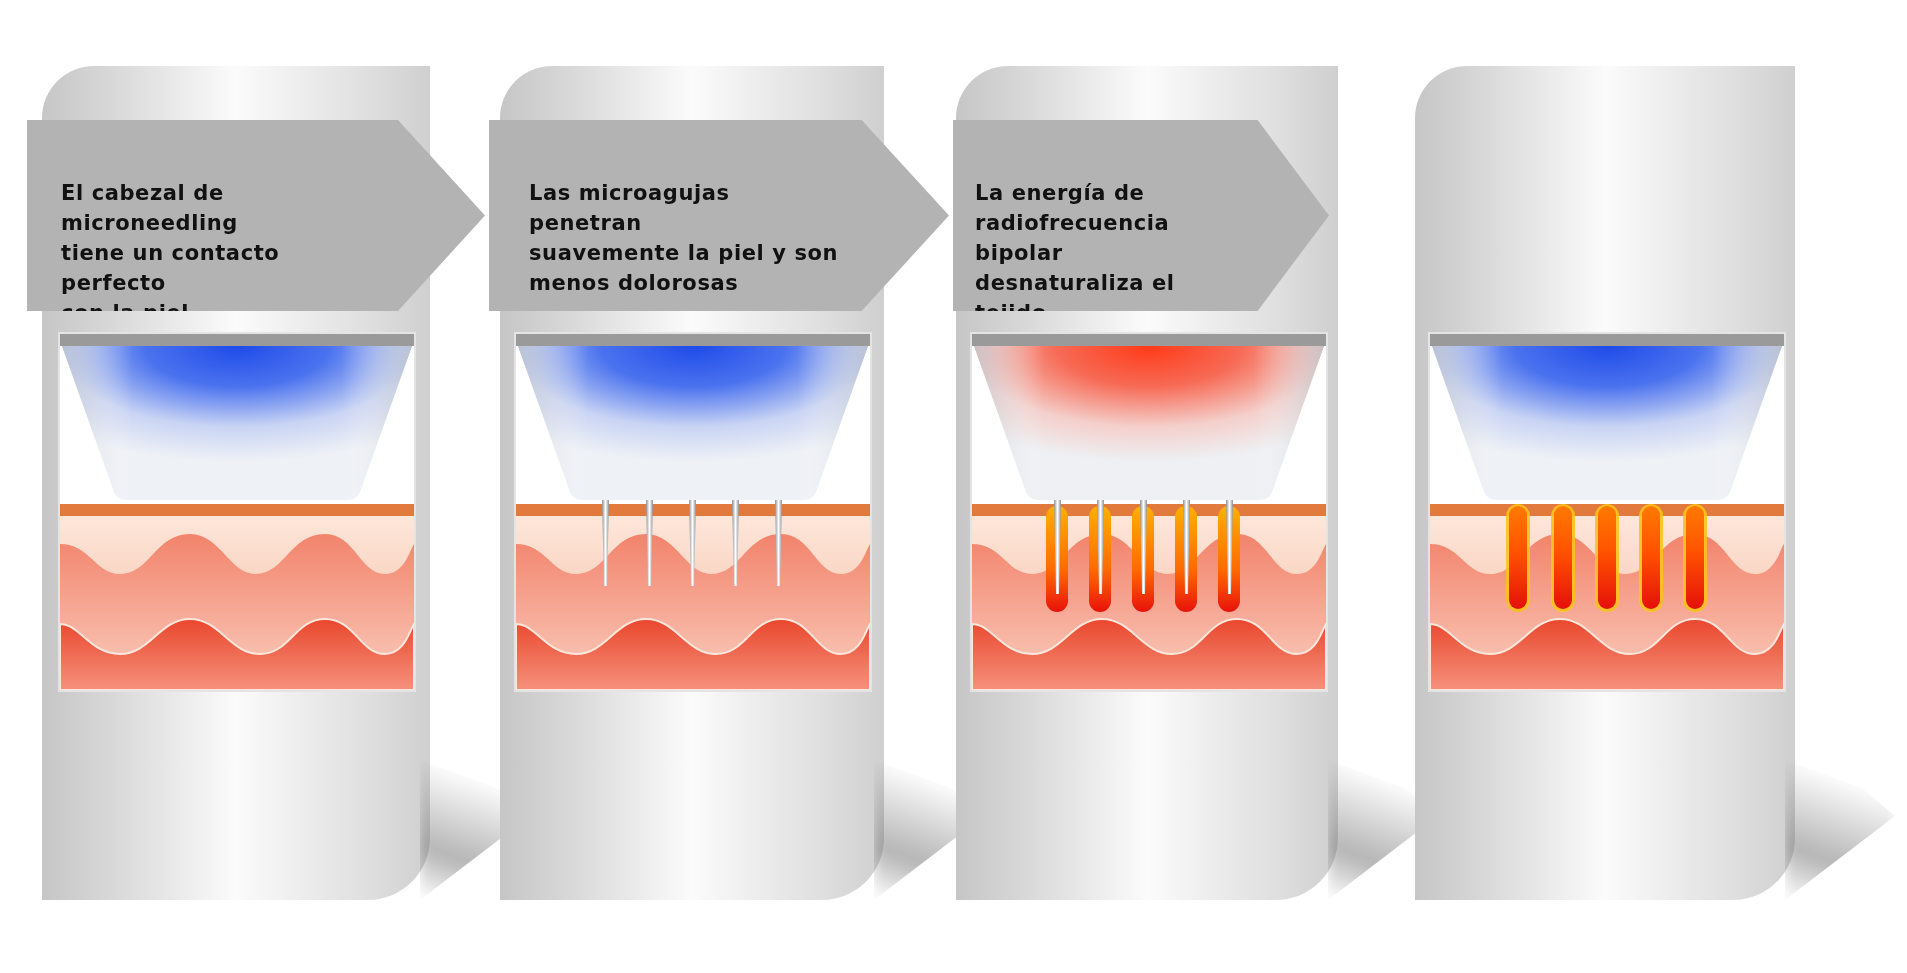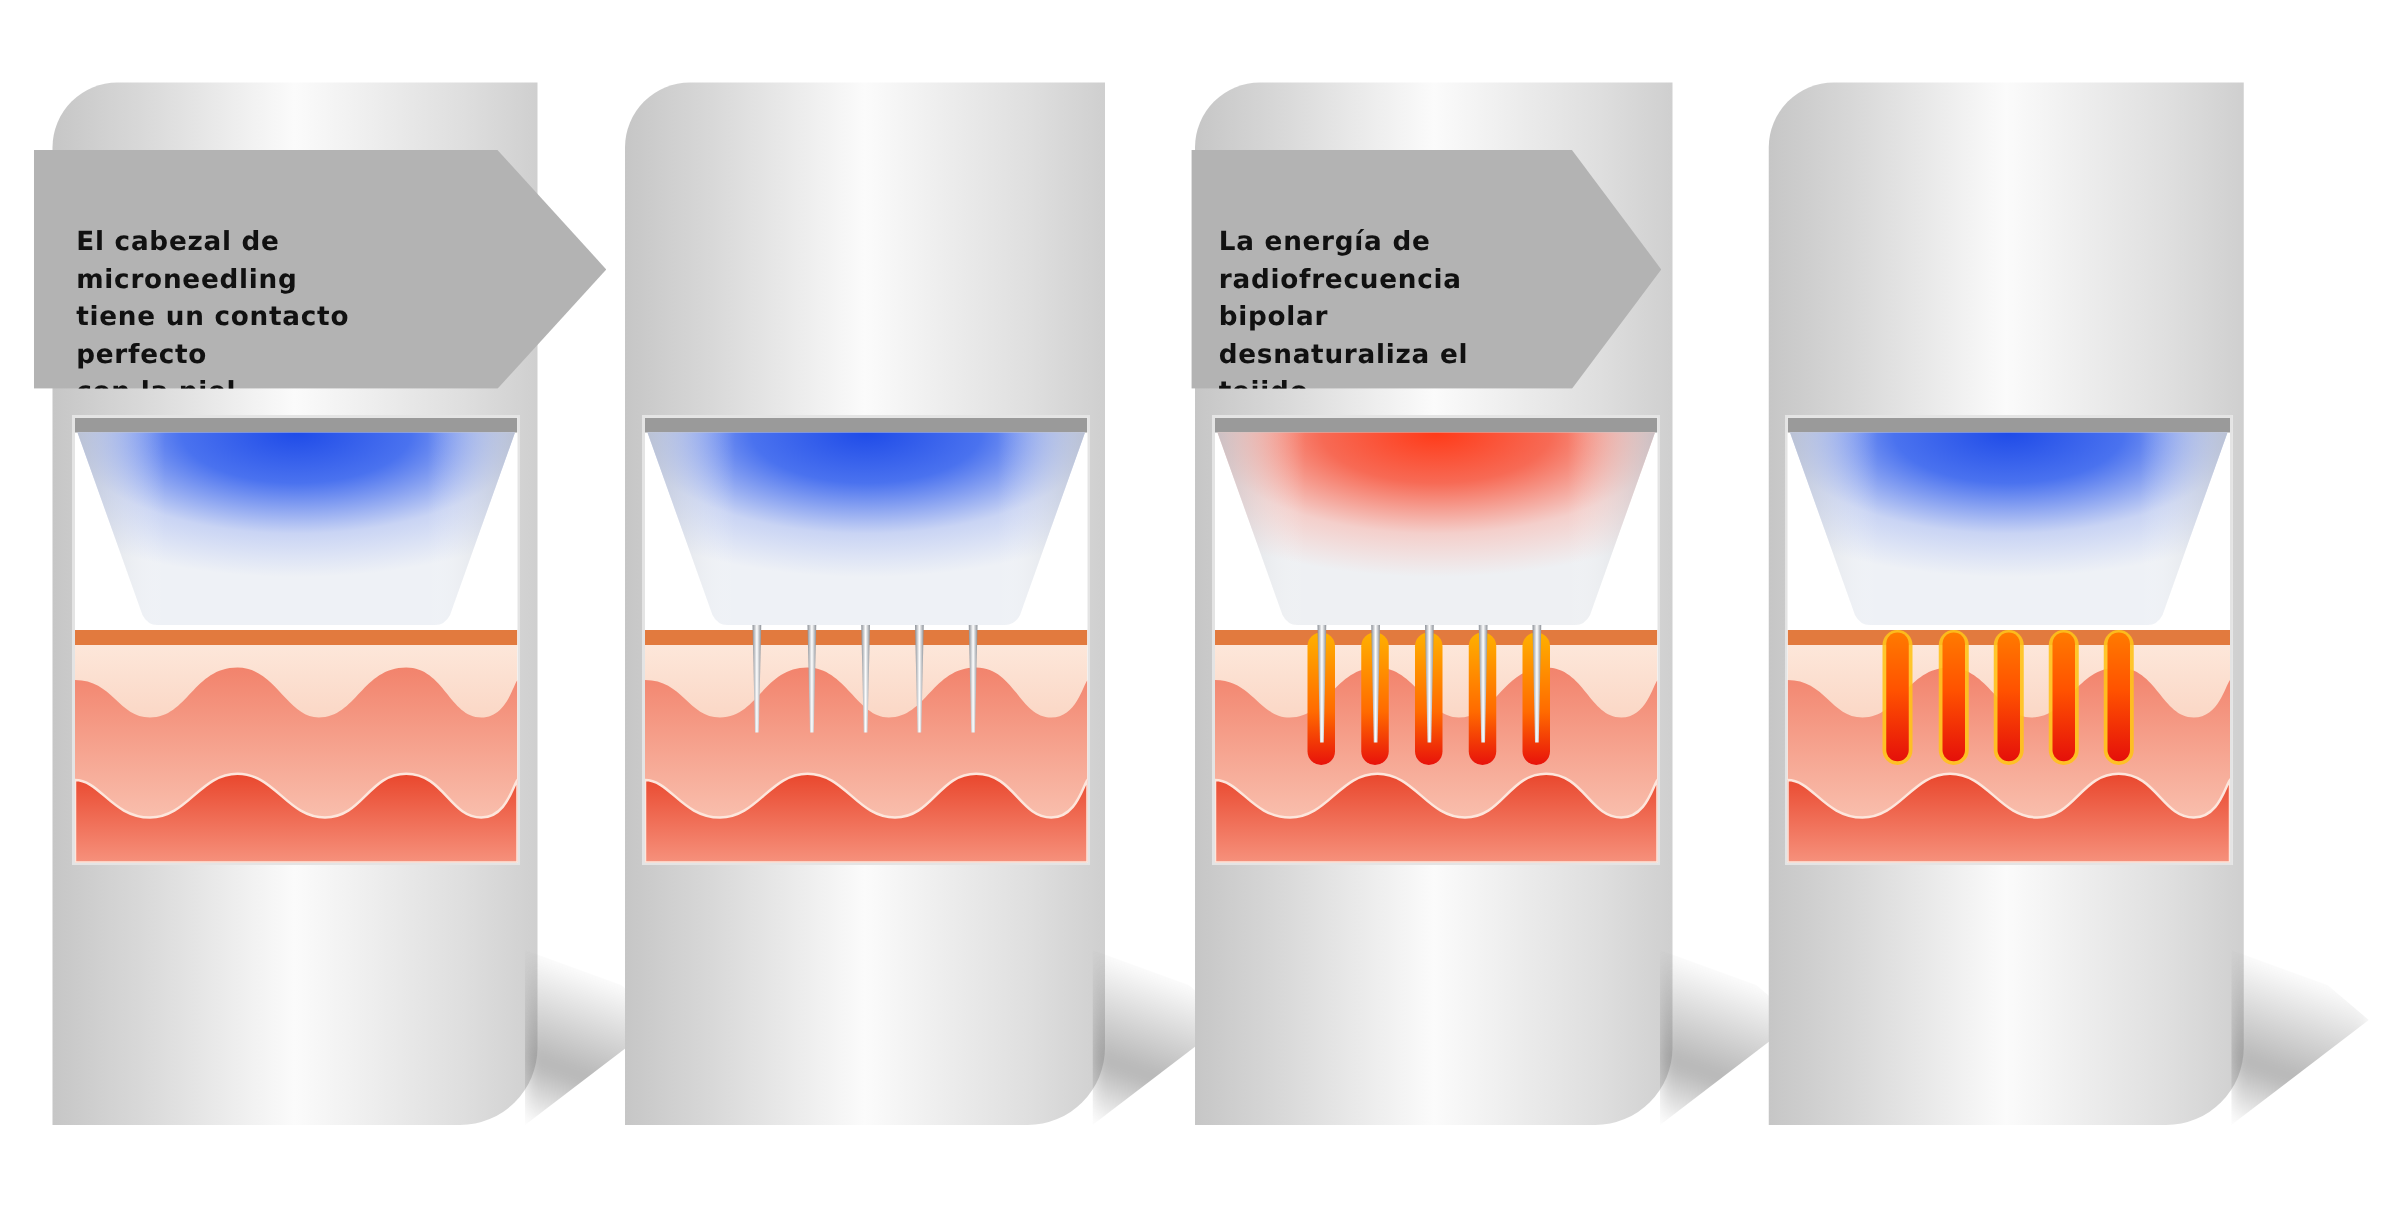--- a/index.html
+++ b/index.html
@@ -121,20 +121,25 @@
       <path d="M0 290 C20 290 30 320 60 320 C90 320 100 285 130 285 C160 285 170 320 200 320 C230 320 235 285 265 285 C295 285 300 320 325 320 C345 320 350 295 354 290 L354 356 L0 356 Z" fill="url(#gDeep)" stroke="#fde6dc" stroke-width="2"></path>
       <g>
         <polygon points="86,166 93,166 91,252 88,252" fill="url(#gNeedle)"></polygon>
         <polygon points="130,166 137,166 135,252 132,252" fill="url(#gNeedle)"></polygon>
         <polygon points="173,166 180,166 178,252 175,252" fill="url(#gNeedle)"></polygon>
         <polygon points="216,166 223,166 221,252 218,252" fill="url(#gNeedle)"></polygon>
         <polygon points="259,166 266,166 264,252 261,252" fill="url(#gNeedle)"></polygon>
       </g>
     </svg>
   </div>
+  <div class="arrow" style="left:17px;width:460px">
+    <div class="arrow-text" style="left:40px">Las microagujas penetran
+suavemente la piel y son
+menos dolorosas</div>
+  </div>
 </div>
 
 <div class="panel" style="left:940px">
   <div class="cyl" style="left:16px;width:382px"></div>
   <div class="cyl-shadow" style="left:388px"></div>
   <div class="scene" style="left:30px">
     <svg width="354" height="356" viewBox="0 0 354 356">
       <rect x="0" y="0" width="354" height="12" fill="#9a9a9a"></rect>
       <path d="M2 12 L352 12 L300 158 Q296 166 288 166 L66 166 Q58 166 54 158 Z" fill="url(#gRed)"></path>
       <path d="M2 12 L352 12 L300 158 Q296 166 288 166 L66 166 Q58 166 54 158 Z" fill="url(#gSide)"></path>

